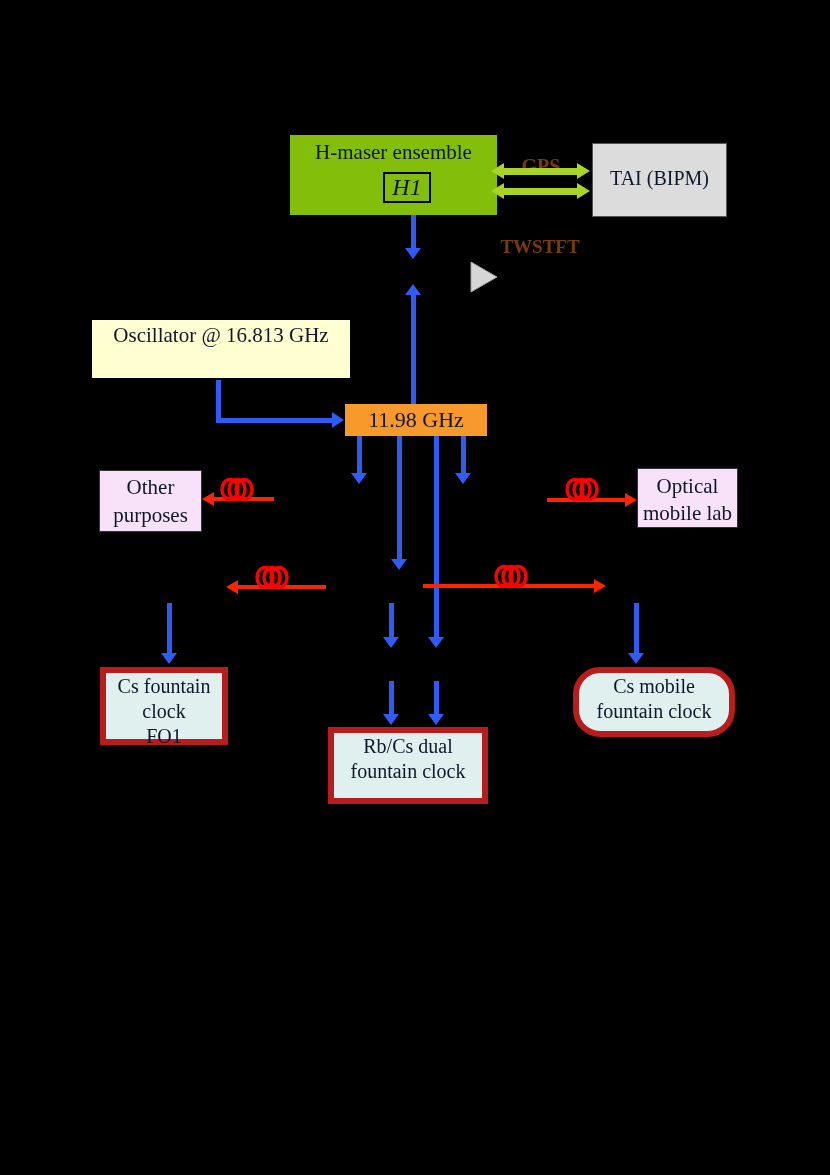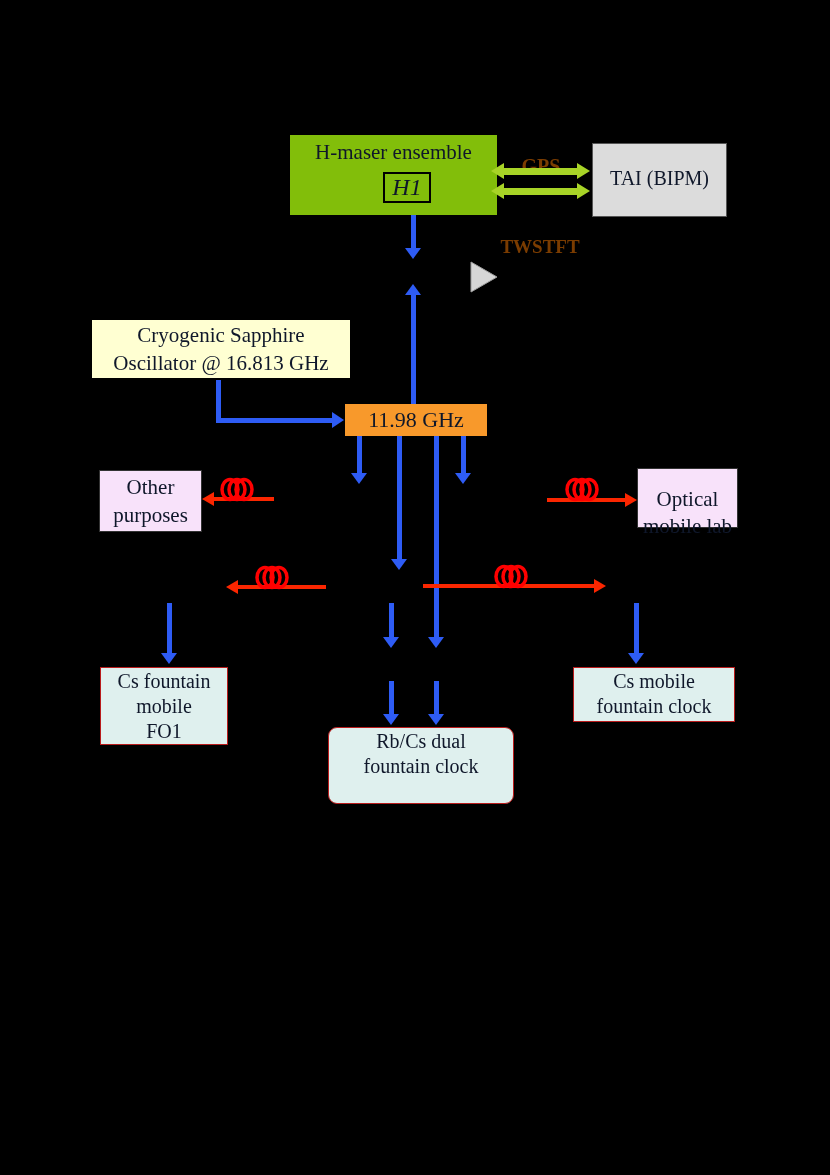--- a/index.html
+++ b/index.html
@@ -14,25 +14,25 @@
   .taibox   { left:592px; top:143px; width:135px; height:74px; background:#DCDCDC; border:1px solid #555;
               font-size:20px; line-height:31px; padding-top:19px; }
   .gpslbl   { left:495px; top:155px; width:92px;  color:#7B3C00; font-weight:bold; font-size:20px; }
   .twslbl   { left:488px; top:194px; width:104px; color:#7B3C00; font-weight:bold; font-size:19px;margin-top:42px; }
   .csobox   { left:90px;  top:318px; width:262px; height:62px; background:#FFFFD2; border:2px solid #000;
               font-size:21px; line-height:28px; padding-top:1px; }
   .freqbox  { left:345px; top:404px; width:142px; height:32px; background:#F8992B; font-size:22px; line-height:32px; }
   .pinkL    { left:99px;  top:470px; width:103px; height:62px; background:#F8E2FA; border:1px solid #333;
               font-size:21px; line-height:28px; padding-top:2px; }
   .pinkR    { left:637px; top:468px; width:101px; height:60px; background:#F8E2FA; border:1px solid #333;
-              font-size:21px; line-height:27px; padding-top:17px; }
-  .cyan     { background:#DFF0EE; border:1px solid #b91c1c; font-size:20px; line-height:25px; padding-top:1px;text-align:center; }
+              font-size:21px; line-height:27px; padding-top:4px; }
+  .cyan     { background:#DFF0EE; border:6px solid #b91c1c; font-size:20px; line-height:25px; padding-top:1px;text-align:center; }
   .fo1box   { left:100px; top:667px; width:128px; height:78px; }
-  .fo2box   { left:328px; top:727px; width:186px; height:77px;border-radius:9px; }
-  .fombox   { left:573px; top:667px; width:162px; height:55px; }
+  .fo2box   { left:328px; top:727px; width:160px; height:77px; }
+  .fombox   { left:573px; top:667px; width:162px; height:70px;border-radius:27px; }
   
   .vline  { position:absolute; width:5px;  background:#2E5CF5; }
   .hlineb { position:absolute; height:5px; background:#2E5CF5; }
   .rline  { position:absolute; height:4px; background:#FB2600; }
   .tri  { position:absolute; width:0; height:0; }
   .td   { border-left:8px solid transparent; border-right:8px solid transparent; border-top:11px solid #2E5CF5; }
   .tu   { border-left:8px solid transparent; border-right:8px solid transparent; border-bottom:11px solid #2E5CF5; }
   .trb  { border-top:8px solid transparent; border-bottom:8px solid transparent; border-left:12px solid #2E5CF5; }
   .tlr  { border-top:7px solid transparent; border-bottom:7px solid transparent; border-right:12px solid #FB2600; }
   .trr  { border-top:7px solid transparent; border-bottom:7px solid transparent; border-left:12px solid #FB2600; }
@@ -69,21 +69,20 @@
   <div class="vline" style="left:411px; top:215px; height:33px;"></div>
   <div class="tri td" style="left:405px; top:248px;"></div>
   <div class="tri tu" style="left:405px; top:284px;"></div>
   <div class="vline" style="left:411px; top:295px; height:109px;"></div>
 
   <svg class="icon" style="left:470px; top:261px;" width="28" height="32" viewBox="0 0 28 32">
     <polygon points="1,1 27,16 1,31" fill="#D6D6D6" stroke="#9E9E9E" stroke-width="1"></polygon>
   </svg>
 
   <div class="box csobox">
-    <span>Cryogenic Sapphire</span>
     <span>Oscillator @ 16.813 GHz</span>
   </div>
 
   <div class="vline" style="left:216px; top:380px; height:41px;"></div>
   <div class="hlineb" style="left:216px; top:418px; width:116px;"></div>
   <div class="tri trb" style="left:332px; top:412px;"></div>
 
   <div class="box freqbox">
     <span>11.98 GHz</span>
   </div>
@@ -150,21 +149,21 @@
 
   <div class="vline" style="left:389px; top:603px; height:34px;"></div>
   <div class="tri td" style="left:383px; top:637px;"></div>
   <div class="vline" style="left:389px; top:681px; height:33px;"></div>
   <div class="tri td" style="left:383px; top:714px;"></div>
   <div class="vline" style="left:434px; top:681px; height:33px;"></div>
   <div class="tri td" style="left:428px; top:714px;"></div>
 
   <div class="box cyan fo1box">
     <span>Cs fountain</span>
-    <span>mobile</span>
+    <span>clock</span>
     <span>FO1</span>
   </div>
   <div class="box cyan fo2box">
     <span>Rb/Cs dual</span>
     <span>fountain clock</span>
   </div>
   <div class="box cyan fombox">
     <span>Cs mobile</span>
     <span>fountain clock</span>
   </div>

